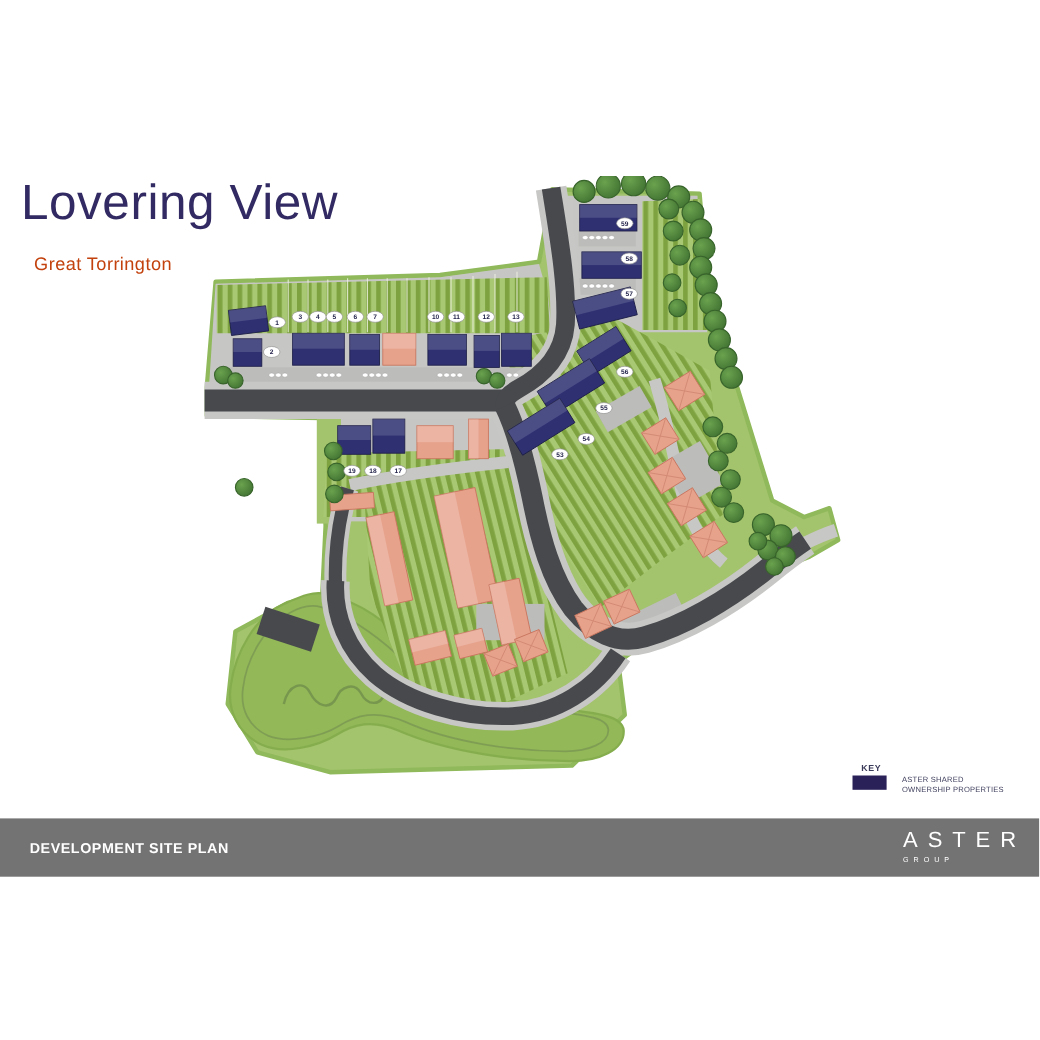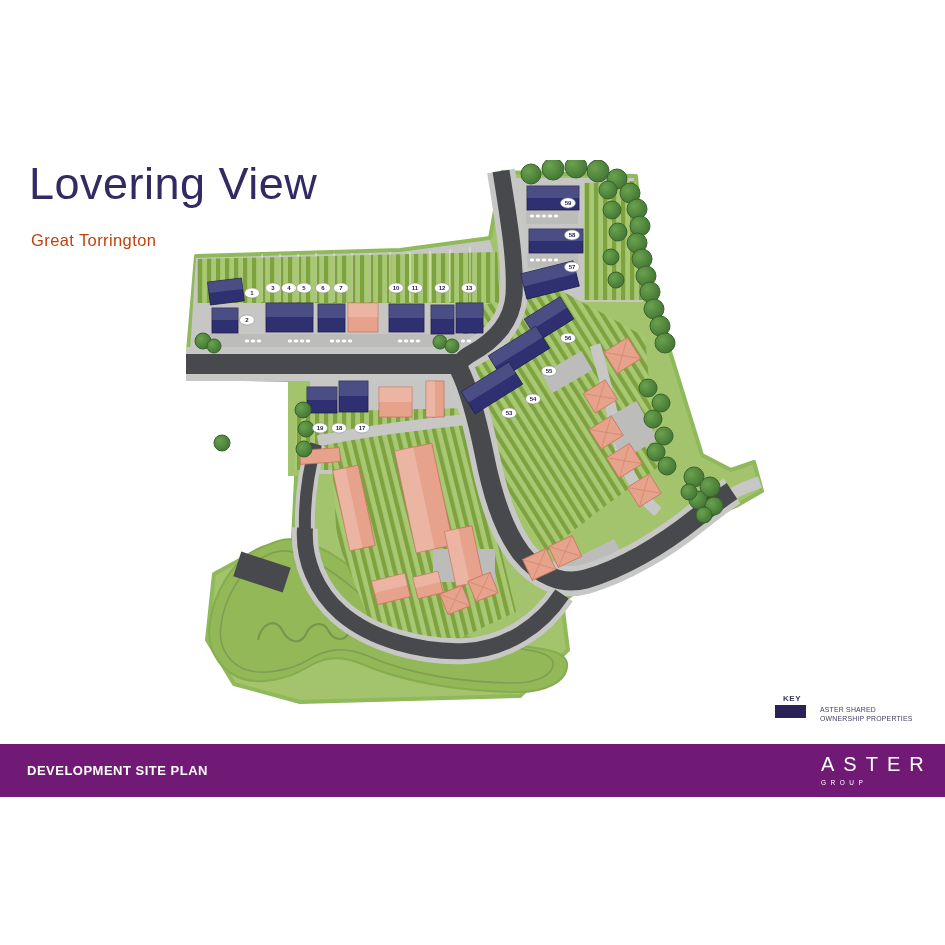--- a/index.html
+++ b/index.html
@@ -1,19 +1,19 @@
 <!DOCTYPE html>
 <html><head>
 <meta charset="utf-8">
 <style>
   html,body{margin:0;padding:0;background:#fff;}
   #canvas{position:relative;width:945px;height:945px;background:#fff;overflow:hidden;
           font-family:"Liberation Sans",sans-serif;}
   
-  .title{position:absolute;left:29px;top:158px;font-size:45px;font-weight:300;
+  .title{position:absolute;left:19px;top:158px;font-size:45px;font-weight:300;
          letter-spacing:.5px;color:#322b63;}
   .subtitle{position:absolute;left:31px;top:231px;font-size:16.5px;color:#c2410c;letter-spacing:.4px;}
   
   .north{position:absolute;left:828px;top:176px;width:72px;text-align:center;}
   .north-label{margin-top:2px;font-size:11px;font-weight:700;letter-spacing:1.4px;color:#1d9ed9;}
   
   #siteplan{position:absolute;left:185px;top:160px;}
   .badge-oval{fill:#ffffff;stroke:#8f8f8f;stroke-width:.6;}
   .badge-num{font:700 6px "Liberation Sans",sans-serif;fill:#26264e;text-anchor:middle;}
   .pline{stroke:#eef3e2;stroke-width:1;opacity:.85;}
@@ -22,21 +22,21 @@
   .key{position:absolute;left:775px;top:694px;}
   .key-head{width:34px;text-align:center;font-size:8px;font-weight:700;color:#3b3b5a;
             letter-spacing:.5px;}
   .key-swatch{margin-top:2px;width:31px;height:13px;background:#2b2159;}
   .key-label{position:absolute;left:45px;top:12px;font-size:6.9px;line-height:8.6px;
              color:#3f3f5e;letter-spacing:.2px;white-space:nowrap;}
   
   .disclaimer{position:absolute;left:7px;top:727px;width:930px;font-size:7.9px;
               color:#44446a;white-space:nowrap;letter-spacing:-0.1px;}
   
-  .footer{position:absolute;left:0;top:744px;width:945px;height:53px;background:#701a75;}
+  .footer{position:absolute;left:0;top:744px;width:945px;height:53px;background:#737373;}
   .footer-title{position:absolute;left:27px;top:0;line-height:53px;color:#fff;
                 font-size:13px;font-weight:700;letter-spacing:.5px;}
   .brand{position:absolute;right:24px;top:9px;width:100px;text-align:left;color:#fff;margin-left:12px;}
   .brand-name{font-size:20px;font-weight:400;letter-spacing:9px;margin-right:-9px;}
   .brand-sub{font-size:6.5px;letter-spacing:4.5px;margin-right:-4.5px;margin-top:3px;}
 </style>
 </head>
 <body>
 
 <div id="canvas">

